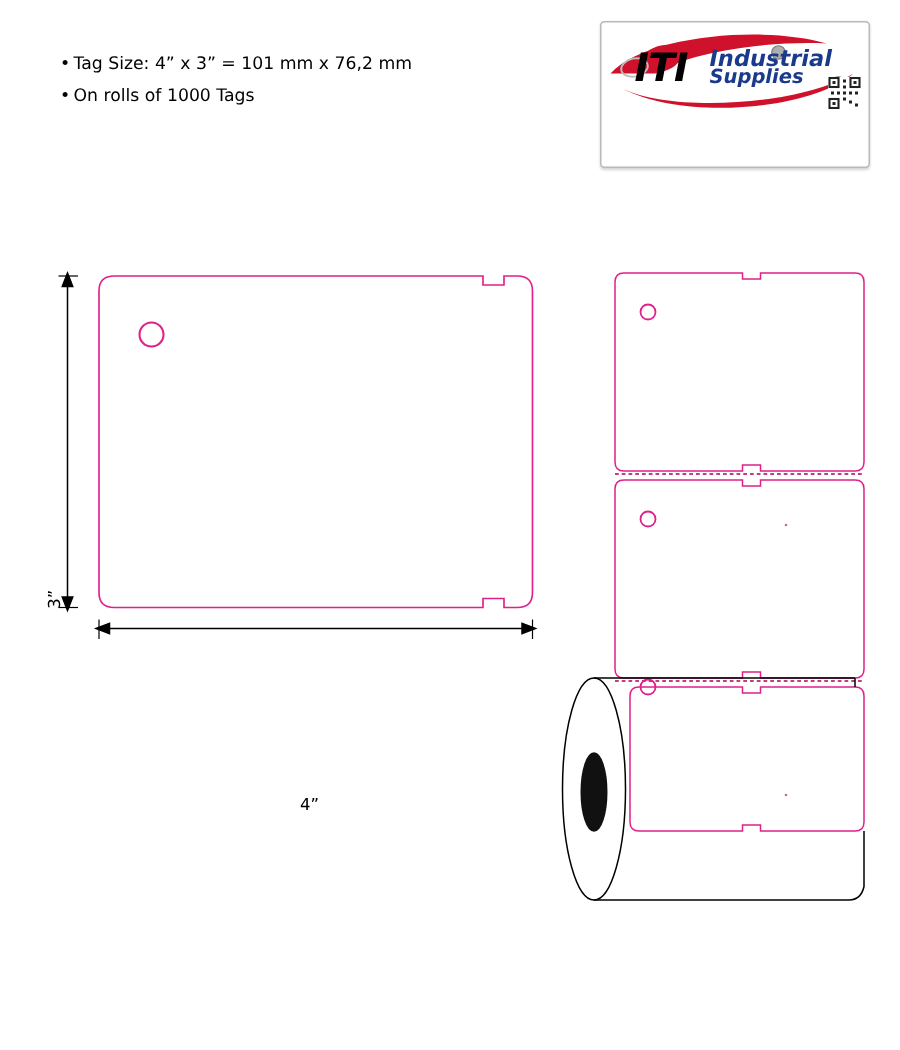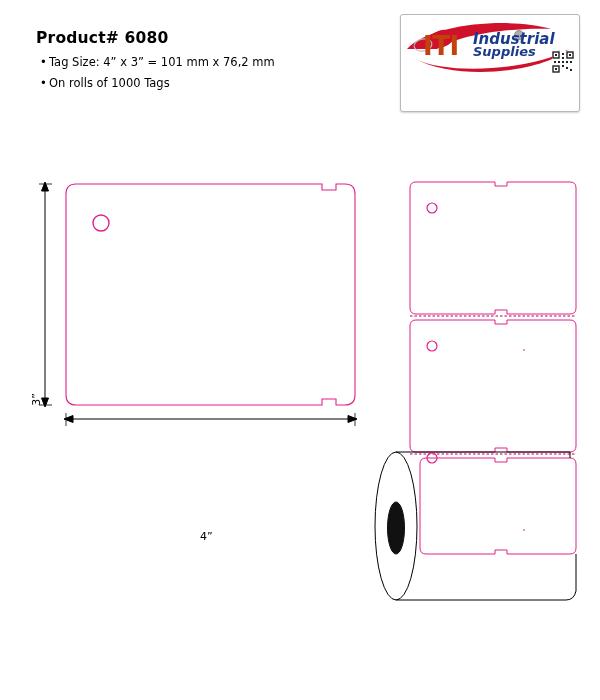--- a/index.html
+++ b/index.html
@@ -64,21 +64,22 @@
     left: 0; top: 0;
     width: 178px;
     height: 64px;
   }
   .logo-iti {
     position: absolute;
     left: 22px;
     top: 18px;
     font-size: 26px;
     font-weight: bold;
-    color: #c2410c;
+    font-style: italic;
+    color: #000000;
     letter-spacing: -0.5px;
     line-height: 1;
   }
   .logo-industrial {
     position: absolute;
     left: 72px;
     top: 17px;
     font-size: 15px;
     font-style: italic;
     font-weight: bold;
@@ -138,21 +139,20 @@
     display: inline-block;
     transform: rotate(-90deg);
   }
 </style>
 </head>
 <body>
 
 <div class="page">
 
   <div class="header-text">
-    <div class="product-title">Product# 6080</div>
     <div class="spec-line"><span class="bullet">•</span><span>Tag Size: 4” x 3” = 101 mm x 76,2 mm</span></div>
     <div class="spec-line"><span class="bullet">•</span><span>On rolls of 1000 Tags</span></div>
   </div>
 
   <div class="logo-box">
     <svg class="logo-swoosh" viewBox="0 0 178 64">
       <path d="M6 34 C 30 8, 110 2, 150 14 C 120 12, 60 18, 36 34 Z" fill="#d0112b"></path>
       <path d="M14 44 C 46 60, 130 56, 168 34 C 140 58, 56 66, 14 44 Z" fill="#d0112b"></path>
       <ellipse cx="40" cy="24" rx="12" ry="7" transform="rotate(-18 40 24)" fill="none" stroke="#d0112b" stroke-width="3"></ellipse>
       <ellipse cx="22" cy="30" rx="9" ry="6" transform="rotate(-12 22 30)" fill="none" stroke="#bdbdbd" stroke-width="1.2"></ellipse>

